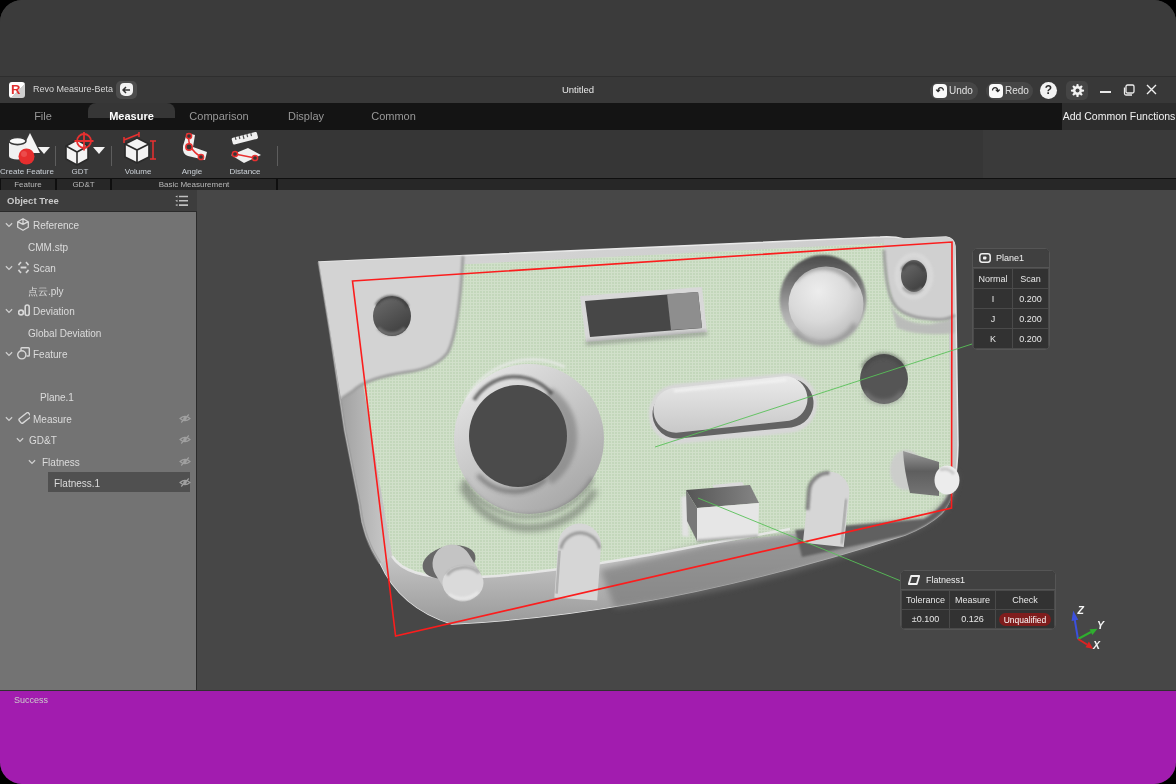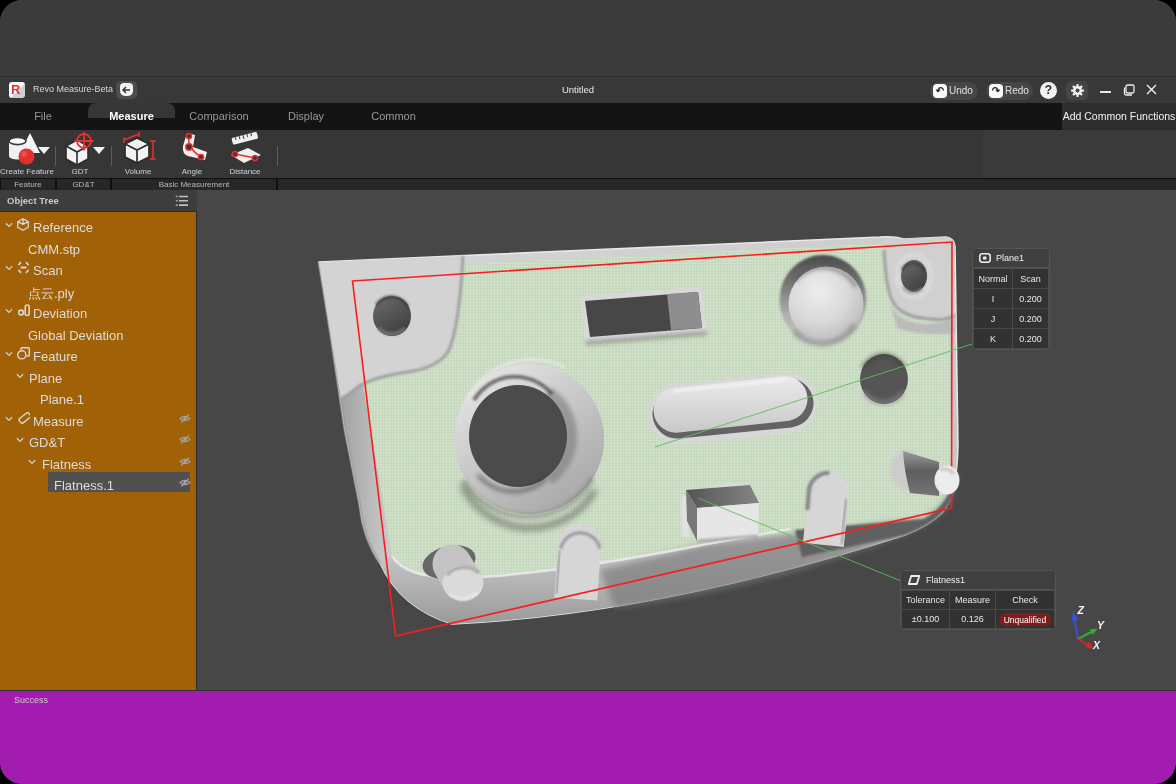--- a/index.html
+++ b/index.html
@@ -41,25 +41,25 @@
 .sep { position:absolute; top:16px; width:1px; height:20px; background:#5d5d5d; }
 .ticon { position:absolute; top:2px; }
 .tlabel { position:absolute; top:37px; font-size:8px; color:#ccd2d8; text-align:center; width:70px; margin-left:-35px; }
 .drop { position:absolute; top:17px; width:0; height:0; border-left:6px solid transparent;
   border-right:6px solid transparent; border-top:7px solid #f2f2f2; }
 
 #grouprow { position:absolute; left:0; top:178px; width:1176px; height:12px; background:#0f0f0f; }
 .gcell { position:absolute; top:1px; height:11px; background:#272727; color:#b8b8b8; font-size:8px;
   text-align:center; line-height:11px; }
 
-#lpanel { position:absolute; left:0; top:190px; width:197px; height:500px; background:#a16207; border-right:1px solid #2a2a2a; }
+#lpanel { position:absolute; left:0; top:190px; width:197px; height:500px; background:#737373; border-right:1px solid #2a2a2a; }
 #lphead { position:absolute; left:0; top:0; width:197px; height:22px; background:#3d3d3d; border-bottom:1px solid #2b2b2b; }
 #lphead .t { position:absolute; left:7px; top:5px; font-size:9.5px; font-weight:bold; color:#c9c9c9; }
 #lphead svg { position:absolute; right:9px; top:5px; }
-.trow { position:absolute; left:0; width:197px; height:21px; font-size:13px; color:#dcdcdc; }
+.trow { position:absolute; left:0; width:197px; height:21px; font-size:10px; color:#dcdcdc; }
 .trow .chev { position:absolute; top:7px; width:8px; height:8px; }
 .trow .tico { position:absolute; }
 .trow .lbl { position:absolute; top:6px; }
 .trow .eye { position:absolute; right:6px; top:5px; }
 .hl { position:absolute; left:48px; top:0px; width:142px; height:20px; background:#505050; }
 
 #viewport { position:absolute; left:197px; top:190px; width:979px; height:500px; background:#474747; }
 
 #statusarea { position:absolute; left:0; top:690px; width:1176px; height:94px; background:#a21caf; border-top:1px solid #303030; }
 #statusarea .t { position:absolute; left:14px; top:4px; font-size:9px; color:#cccccc; }
@@ -235,26 +235,20 @@
     <div class="trow" style="top:153px;">
       <svg class="chev" style="left:5px;" width="9" height="9" viewBox="0 0 9 9">
           <path d="M1 2.5 L4.5 6 L8 2.5" fill="none" stroke="#cfcfcf" stroke-width="1.4"></path>
         </svg>
       <svg class="tico" style="left:17px;top:4px;" width="13" height="13" viewBox="0 0 13 13">
           <path d="M4 3.5 V1.5 Q4 0.7 4.8 0.7 H11.5 Q12.3 0.7 12.3 1.5 V8.2 Q12.3 9 11.5 9 H9.5" fill="none" stroke="#d8d8d8" stroke-width="1.4"></path>
           <circle cx="4.8" cy="7.8" r="4.1" fill="none" stroke="#d8d8d8" stroke-width="1.4"></circle>
         </svg>
       <div class="lbl" style="left:33px;">Feature</div>
     </div>
-    <div class="trow" style="top:174.5px;">
-      <svg class="chev" style="left:16px;" width="9" height="9" viewBox="0 0 9 9">
-          <path d="M1 2.5 L4.5 6 L8 2.5" fill="none" stroke="#cfcfcf" stroke-width="1.4"></path>
-        </svg>
-      <div class="lbl" style="left:29px;">Plane</div>
-    </div>
     <div class="trow" style="top:196px;">
         <div class="lbl" style="left:40px;">Plane.1</div>
       </div>
     <div class="trow" style="top:217.5px;">
       <svg class="chev" style="left:5px;" width="9" height="9" viewBox="0 0 9 9">
           <path d="M1 2.5 L4.5 6 L8 2.5" fill="none" stroke="#cfcfcf" stroke-width="1.4"></path>
         </svg>
       <svg class="tico" style="left:17px;top:4px;" width="13" height="13" viewBox="0 0 13 13">
           <rect x="2.2" y="4.2" width="12" height="5.6" rx="1.6" transform="rotate(-38 6.5 7)" fill="none" stroke="#d8d8d8" stroke-width="1.4"></rect>
         </svg>

